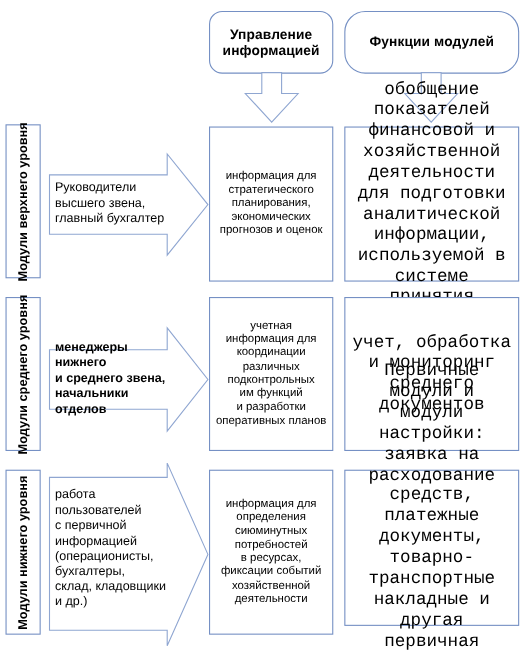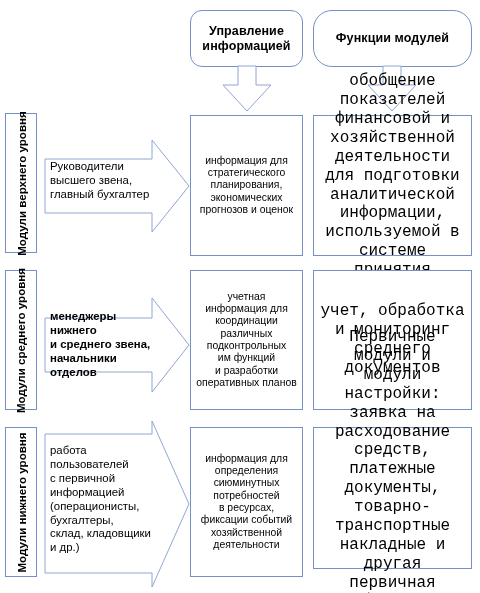--- a/index.html
+++ b/index.html
@@ -110,21 +110,21 @@
   </div>
 
   <div class="vlabel" style="left:5px; top:113px; width:32px; height:140px;">
     <span class="vtext">Модули верхнего уровня</span>
   </div>
 
   <div class="arrow-right" style="left:44px; top:139px; width:146px; height:94px;">
     <svg width="146" height="94" viewBox="0 0 146 94">
       <polygon class="shp-thin" points="1,20 108,20 108,1 145,47 108,93 108,74 1,74"></polygon>
     </svg>
-    <div class="atext" style="left:6px; top:21px; width:100px; height:52px; display:flex; align-items:flex-start;">
+    <div class="atext" style="left:6px; top:21px; width:100px; height:52px; display:flex; align-items:center;">
       <span style="white-space:pre-line;">Руководители
 высшего звена,
 главный бухгалтер</span>
     </div>
   </div>
 
   <div class="box mid-box" style="left:190px; top:115px; width:113px; height:141px;">
     <span style="white-space:pre-line;">информация для
 стратегического
 планирования,

